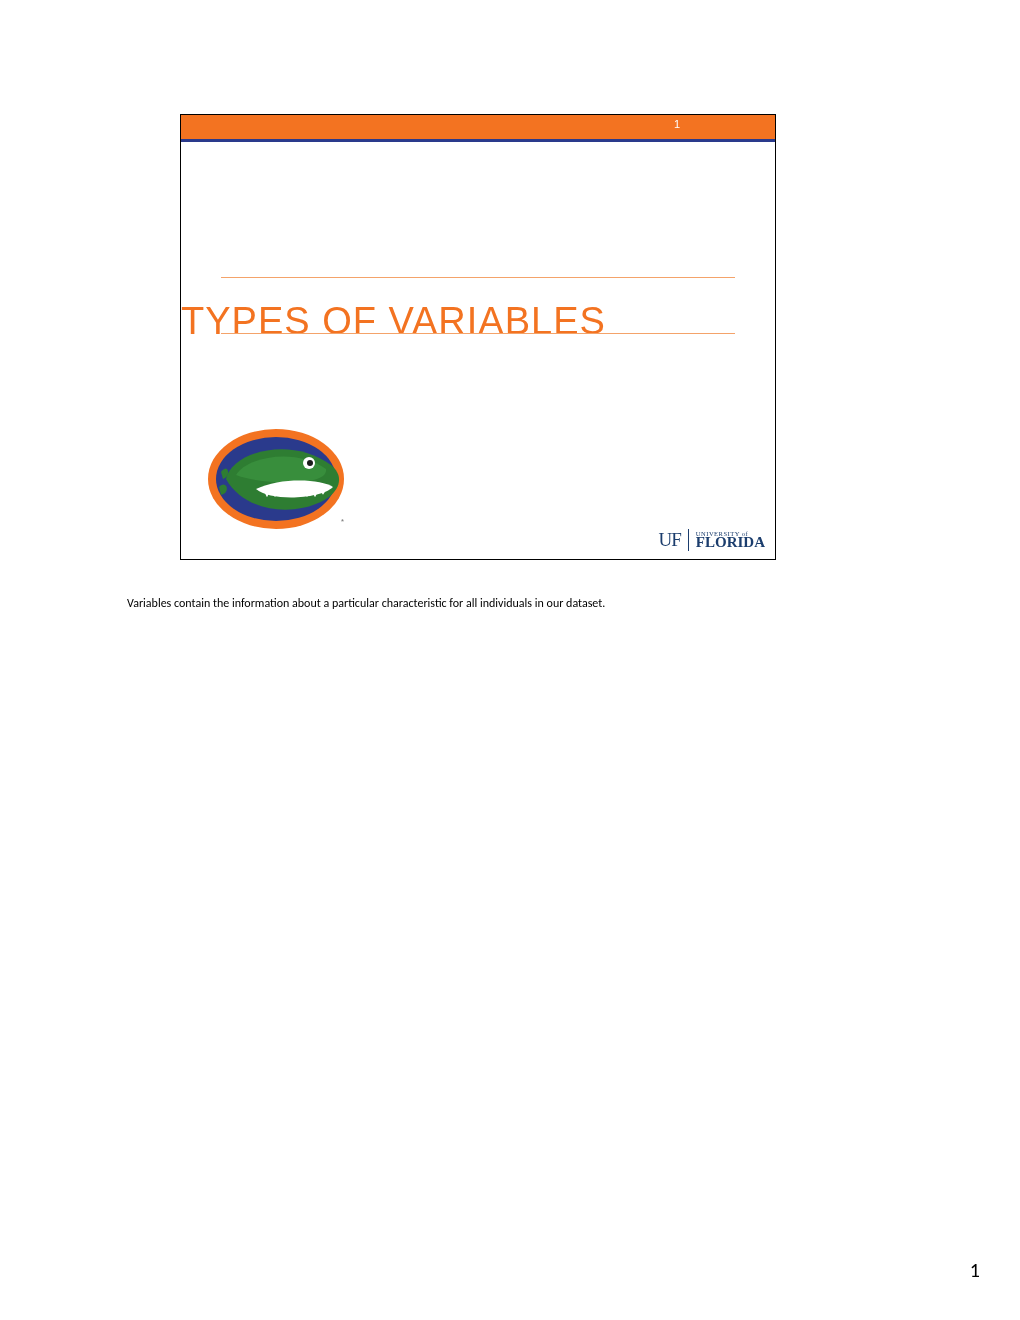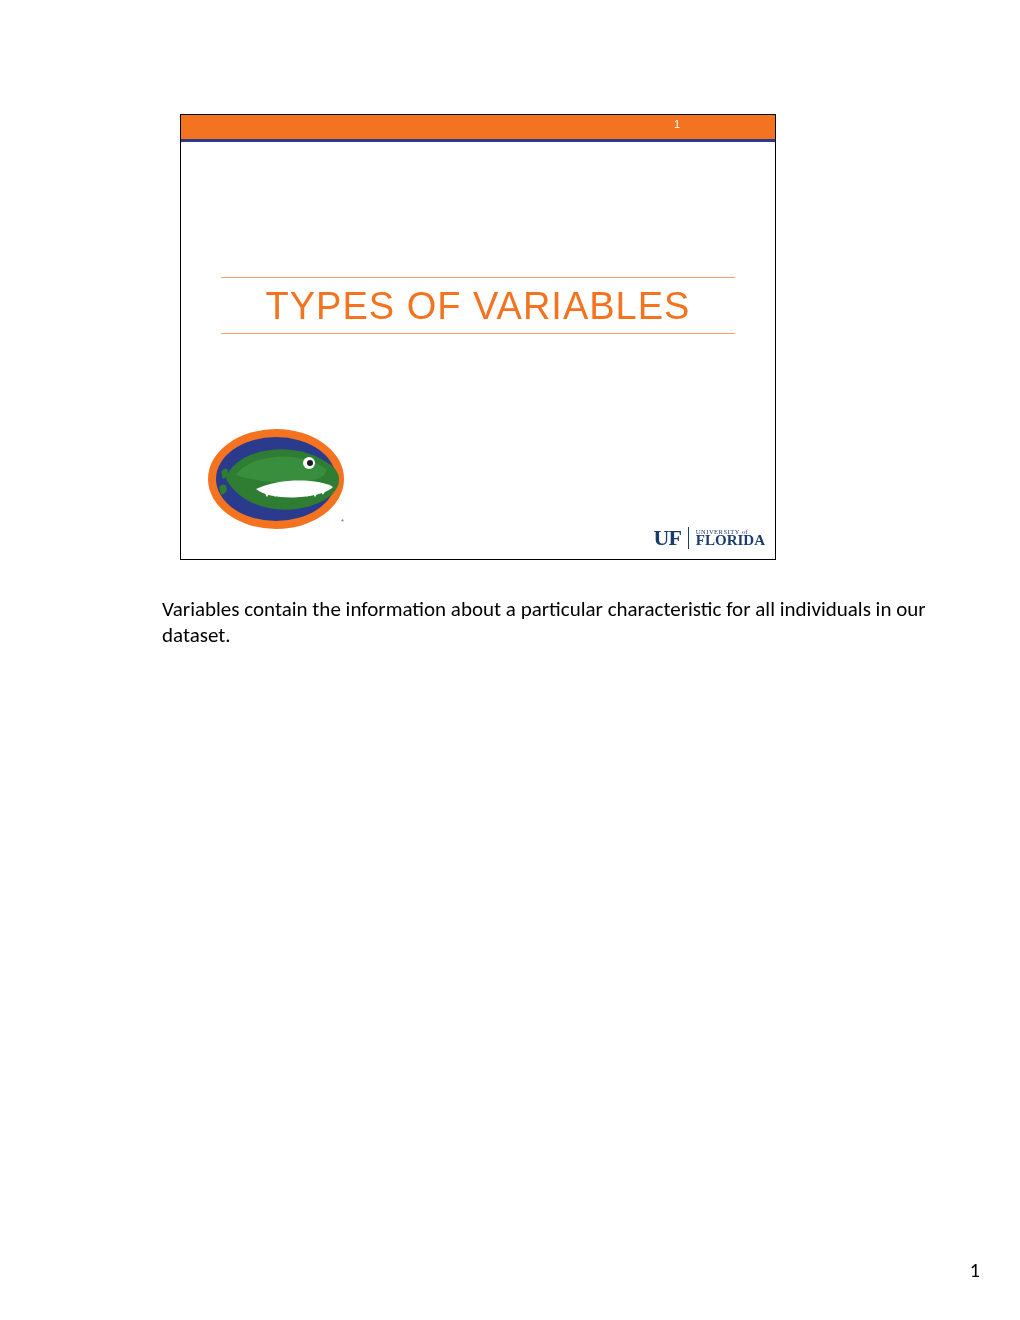--- a/index.html
+++ b/index.html
@@ -46,24 +46,23 @@
   .slide-number {
     position: absolute;
     top: 3px;
     right: 95px;
     color: #ffffff;
     font-size: 11px;
     font-family: Arial, sans-serif;
   }
   .slide-title {
     position: absolute;
-    top: 170px;
+    top: 185px;
     left: 0;
     width: 100%;
-    text-align: center;
     color: #f37321;
     font-family: Arial, Helvetica, sans-serif;
     font-size: 38px;
     letter-spacing: 1px;
     font-weight: 400;
   }
   .slide-rule-top {
     position: absolute;
     top: 162px;
     left: 40px;
@@ -86,22 +85,22 @@
   }
   .uf-logo {
     position: absolute;
     right: 10px;
     bottom: 8px;
     font-family: "Times New Roman", Georgia, serif;
     color: #1b3d6d;
     white-space: nowrap;
   }
   .uf-logo .uf-big {
-    font-size: 22px;
-    font-weight: 700;
+    font-size: 19px;
+    font-weight: 400;
     letter-spacing: -1px;
     vertical-align: middle;
   }
   .uf-logo .uf-divider {
     display: inline-block;
     width: 1px;
     height: 22px;
     background: #1b3d6d;
     vertical-align: middle;
     margin: 0 3px;
@@ -121,23 +120,22 @@
     display: block;
     font-size: 15px;
     font-weight: 900;
     letter-spacing: 0px;
   }
   .notes {
     position: absolute;
     left: 127px;
     top: 596px;
     width: 770px;
-    font-size: 21px;
+    font-size: 12px;
     line-height: 1.25;
-    margin-left: 35px;
   }
   .notes p {
     margin: 0 0 24px 0;
   }
   .page-number {
     position: absolute;
     right: 40px;
     bottom: 38px;
     font-size: 20px;
   }

